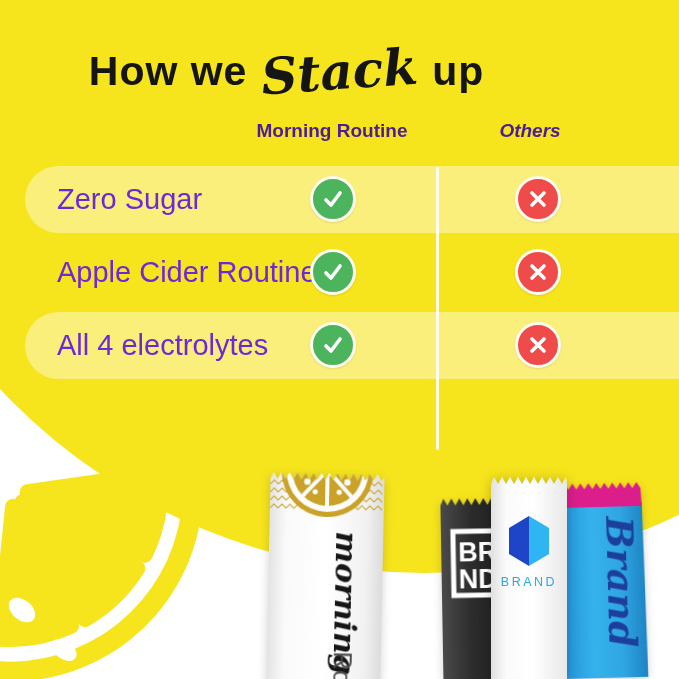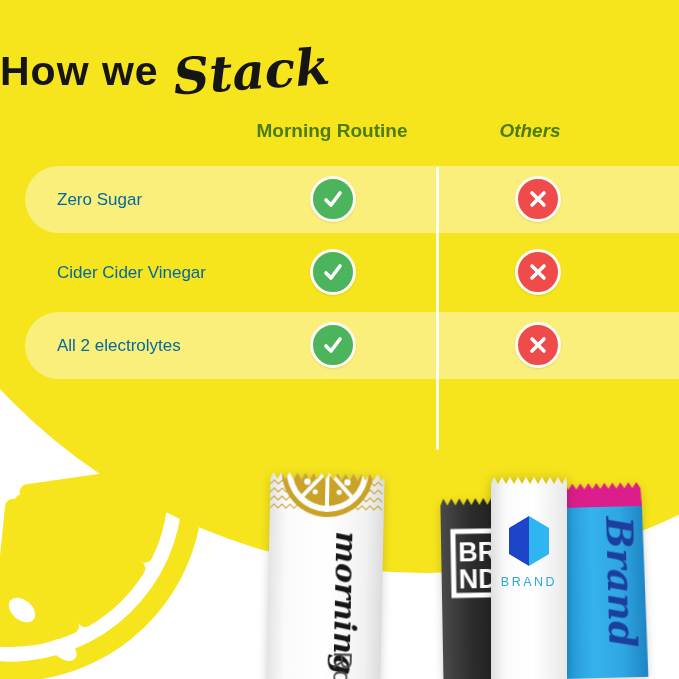--- a/index.html
+++ b/index.html
@@ -10,42 +10,42 @@
   }
   
   .bg-circle{
     position:absolute;left:-158px;top:-593px;width:1166px;height:1166px;
     border-radius:50%;background:#F6E41C;z-index:0;
   }
   .layer{position:absolute;inset:0;z-index:2;}
   
   .title{
     position:absolute;top:36px;left:0;width:573px;height:70px;
-    display:flex;align-items:center;justify-content:flex-start;
+    display:flex;align-items:center;justify-content:center;
     color:#151515;
   }
   .title .sans{font-size:41px;font-weight:600;letter-spacing:1px;}
   .title .script{
     font-family:"DejaVu Serif", serif;font-style:italic;font-weight:700;
     font-size:50px;margin:0 14px;transform:rotate(-4deg);
   }
   
-  .col-header{position:absolute;top:120px;font-size:19px;font-weight:700;color:#4d7c0f;text-align:center;}
+  .col-header{position:absolute;top:120px;font-size:19px;font-weight:700;color:#4c1d95;text-align:center;}
   .col-header.morning{left:232px;width:200px;}
   .col-header.others{left:455px;width:150px;font-style:italic;}
   
   .row{position:absolute;left:0;width:679px;height:73px;}
   .row .band{
     position:absolute;left:25px;right:0;top:0;height:67px;
     background:rgba(255,255,255,0.42);
     border-radius:36px 0 0 36px;
   }
   .row .label{
     position:absolute;left:57px;top:0;height:67px;line-height:67px;
-    font-size:17px;font-weight:500;color:#0369a1;
+    font-size:29px;font-weight:500;color:#6d28d9;
   }
   .mark{
     position:absolute;top:10px;width:46px;height:46px;border-radius:50%;
     border:3px solid #FDFDF0;box-sizing:border-box;
     display:flex;align-items:center;justify-content:center;
     box-shadow:0 1px 2px rgba(0,0,0,0.10);
   }
   .mark.col-morning{left:310px;}
   .mark.col-others{left:515px;}
   .mark-check{background:#4DB45E;}
@@ -82,20 +82,21 @@
     <ellipse cx="24" cy="158" rx="15" ry="10" transform="rotate(40 24 158)"></ellipse>
     <ellipse cx="66" cy="198" rx="14" ry="9" transform="rotate(35 66 198)"></ellipse>
   </g>
 </svg>
 
 <div class="layer">
 
   <div class="title">
     <span class="sans">How we</span>
     <span class="script">Stack</span>
+    <span class="sans">up</span>
   </div>
 
   <div class="col-header morning">Morning Routine</div>
   <div class="col-header others">Others</div>
 
   <div class="divider"></div>
 
   <div class="row" style="top:166px;">
     <div class="band"></div>
     <div class="label">Zero Sugar</div>
@@ -107,38 +108,38 @@
     </div>
     <div class="mark col-others mark-cross">
 
       <svg class="glyph-cross" viewBox="0 0 24 24">
           <path d="M6 6 L18 18 M18 6 L6 18" fill="none" stroke="#fff" stroke-width="3.6" stroke-linecap="round"></path>
         </svg>
     </div>
   </div>
 
   <div class="row" style="top:239px;">
-    <div class="label">Cider Cider Vinegar</div>
+    <div class="label">Apple Cider Routine</div>
     <div class="mark col-morning mark-check">
       <svg class="glyph-check" viewBox="0 0 24 24">
           <path d="M5 13 L10 18 L19 6" fill="none" stroke="#fff" stroke-width="3.6" stroke-linecap="round" stroke-linejoin="round"></path>
         </svg>
 
     </div>
     <div class="mark col-others mark-cross">
 
       <svg class="glyph-cross" viewBox="0 0 24 24">
           <path d="M6 6 L18 18 M18 6 L6 18" fill="none" stroke="#fff" stroke-width="3.6" stroke-linecap="round"></path>
         </svg>
     </div>
   </div>
 
   <div class="row" style="top:312px;">
     <div class="band"></div>
-    <div class="label">All 2 electrolytes</div>
+    <div class="label">All 4 electrolytes</div>
     <div class="mark col-morning mark-check">
       <svg class="glyph-check" viewBox="0 0 24 24">
           <path d="M5 13 L10 18 L19 6" fill="none" stroke="#fff" stroke-width="3.6" stroke-linecap="round" stroke-linejoin="round"></path>
         </svg>
 
     </div>
     <div class="mark col-others mark-cross">
 
       <svg class="glyph-cross" viewBox="0 0 24 24">
           <path d="M6 6 L18 18 M18 6 L6 18" fill="none" stroke="#fff" stroke-width="3.6" stroke-linecap="round"></path>

